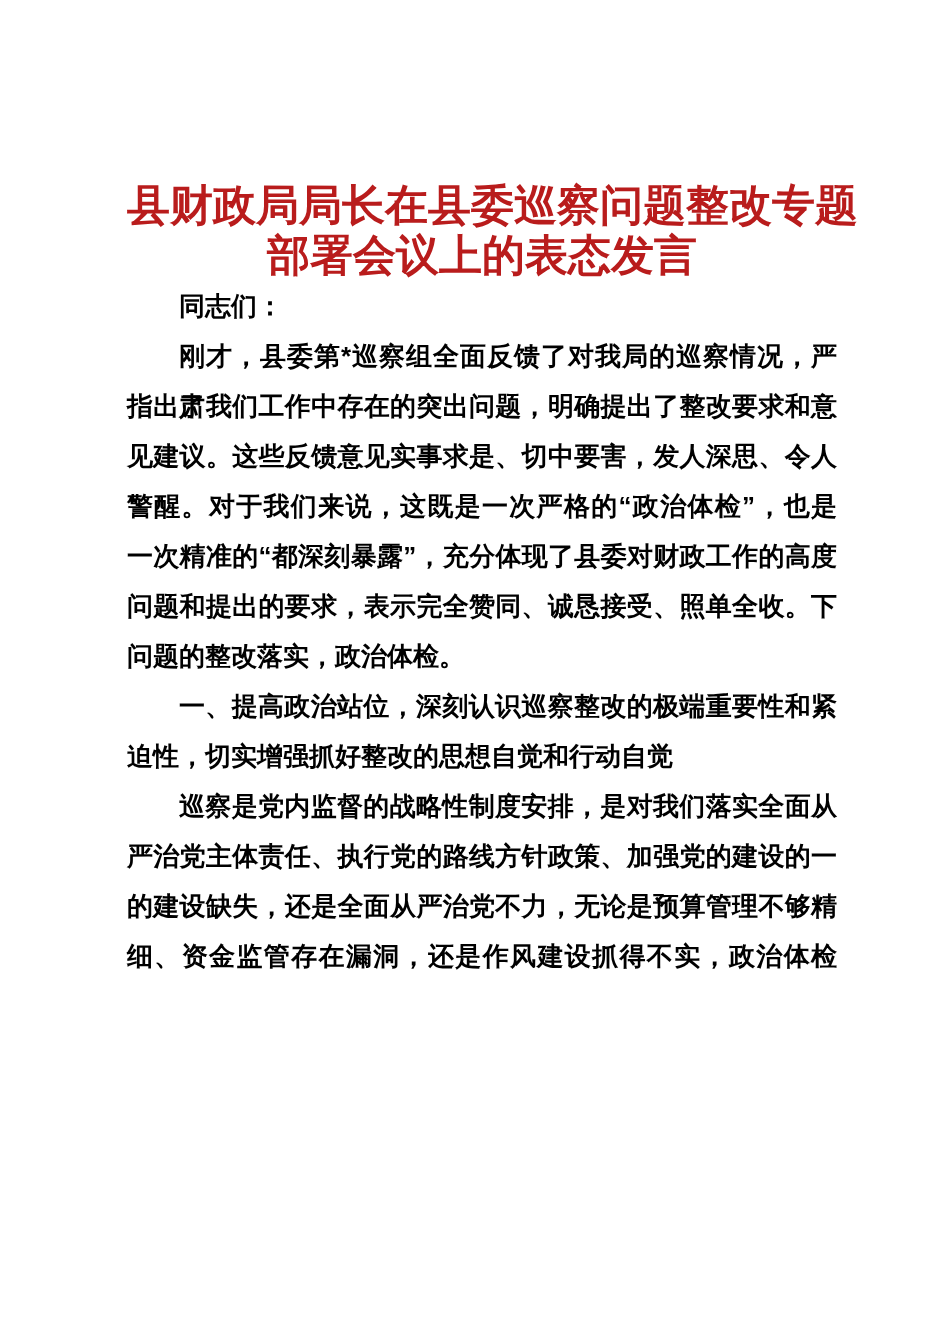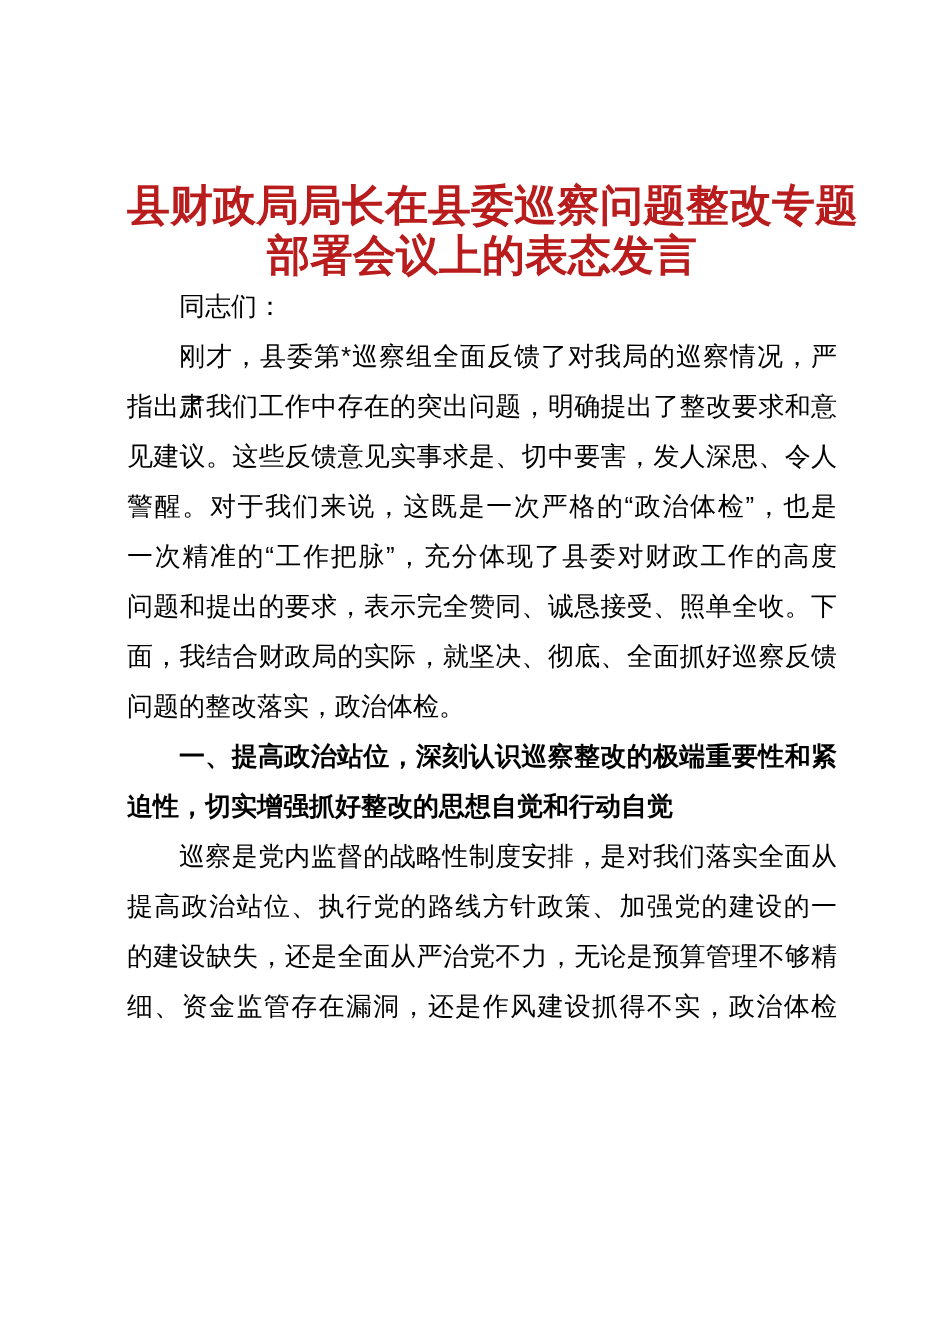--- a/index.html
+++ b/index.html
@@ -36,20 +36,21 @@
     font-family: "Liberation Sans", sans-serif;
     font-size: 26px;
     line-height: 50px;
     color: #000000;
   }
   .line {
     height: 50px;
     text-align: justify;
     text-align-last: justify;
     overflow: visible;
+    font-weight: bold;
   }
   .line.short {
     text-align: left;
     text-align-last: left;
   }
   .line.indent {
     padding-left: 52px;
   }
   .line.heading {
     font-weight: bold;
@@ -63,25 +64,24 @@
     <div class="doc-title">
       <div class="title-line">县财政局局长在县委巡察问题整改专题</div>
       <div class="title-line">部署会议上的表态发言</div>
     </div>
     <div class="doc-body">
         <div class="line indent short">同志们：</div>
         <div class="line indent">刚才，县委第*巡察组全面反馈了对我局的巡察情况，严肃</div>
         <div class="line">指出了我们工作中存在的突出问题，明确提出了整改要求和意</div>
         <div class="line">见建议。这些反馈意见实事求是、切中要害，发人深思、令人</div>
         <div class="line">警醒。对于我们来说，这既是一次严格的“政治体检”，也是</div>
-        <div class="line">一次精准的“工作把脉”，充分体现了县委对财政工作的高度</div>
+        <div class="line">一次精准的“都深刻暴露”，充分体现了县委对财政工作的高度</div>
         <div class="line">问题和提出的要求，表示完全赞同、诚恳接受、照单全收。下</div>
-        <div class="line">面，我结合财政局的实际，就坚决、彻底、全面抓好巡察反馈</div>
         <div class="line short">问题的整改落实，政治体检。</div>
         <div class="line indent heading">一、提高政治站位，深刻认识巡察整改的极端重要性和紧</div>
         <div class="line heading short">迫性，切实增强抓好整改的思想自觉和行动自觉</div>
         <div class="line indent">巡察是党内监督的战略性制度安排，是对我们落实全面从</div>
-        <div class="line">提高政治站位、执行党的路线方针政策、加强党的建设的一</div>
+        <div class="line">严治党主体责任、执行党的路线方针政策、加强党的建设的一</div>
         <div class="line">的建设缺失，还是全面从严治党不力，无论是预算管理不够精</div>
         <div class="line">细、资金监管存在漏洞，还是作风建设抓得不实，政治体检</div>
       </div>
   </div>
 </div>
 
 </body></html>

